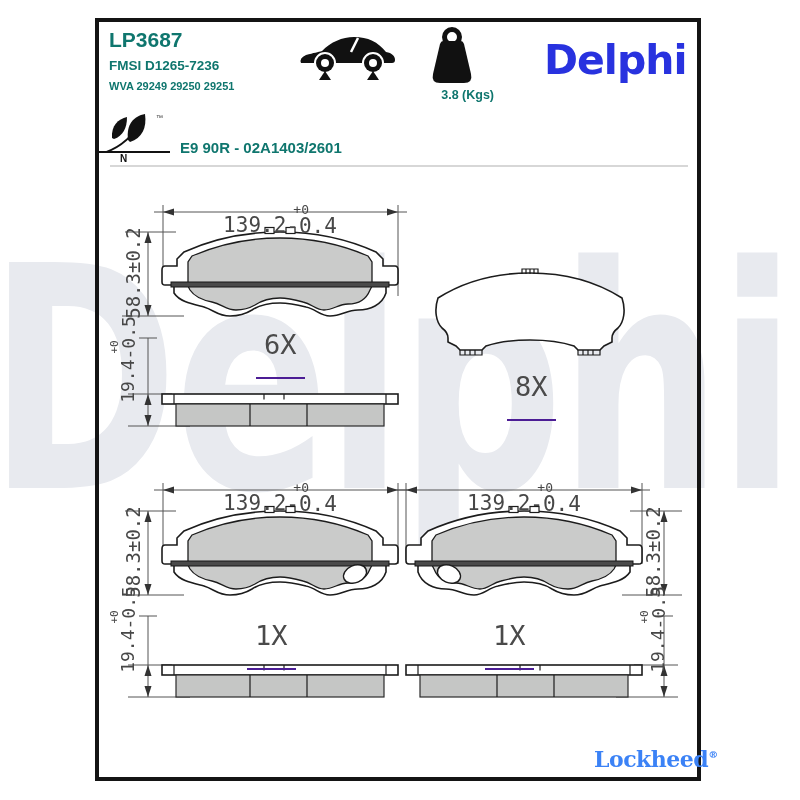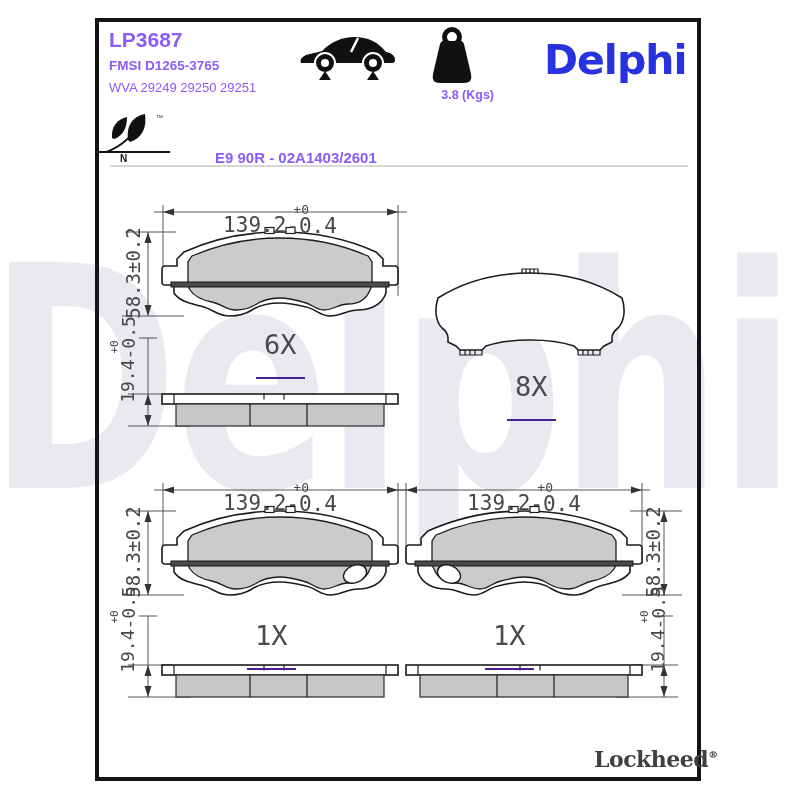--- a/index.html
+++ b/index.html
@@ -7,24 +7,24 @@
          font-family:"Liberation Sans","DejaVu Sans",sans-serif;}
   
   .watermark{position:absolute;left:-12px;top:226px;z-index:0;
     font-family:"DejaVu Sans","Liberation Sans",sans-serif;font-weight:800;
     font-size:310px;line-height:1;letter-spacing:-6px;color:#e8eaef;
     transform:scaleX(.74);transform-origin:0 0;white-space:nowrap;}
   
   .frame{position:absolute;left:95px;top:18px;width:606px;height:763px;
     border:4.5px solid #141414;box-sizing:border-box;z-index:1;background:transparent;}
   
-  .hdr{position:absolute;z-index:3;color:#8b5cf6;}
+  .hdr{position:absolute;z-index:3;color:#0f766e;}
   .part{left:109px;top:28px;font-size:21px;font-weight:bold;}
   .fmsi{left:109px;top:58px;font-size:13.5px;font-weight:bold;}
-  .wva{left:109px;top:80px;font-size:13px;font-weight:normal;}
+  .wva{left:109px;top:80px;font-size:11px;font-weight:bold;}
   .logo{left:544px;top:36px;font-size:41px;font-weight:800;letter-spacing:-1px;
         color:#2832df;font-family:"DejaVu Sans","Liberation Sans",sans-serif;}
   .kgs{left:410px;top:88px;width:84px;text-align:right;font-size:12.5px;font-weight:bold;}
   .approval{left:180px;top:139px;font-size:15px;font-weight:bold;}
   .separator{position:absolute;left:110px;top:165px;width:578px;height:2px;background:#d7d7d7;z-index:2;}
   .icon{position:absolute;z-index:3;}
   
   .eng{font-family:"DejaVu Sans Mono","Liberation Mono",monospace;color:#474747;z-index:4;}
   .hdim{position:absolute;display:flex;justify-content:center;align-items:flex-end;margin-top:28px;}
   .hdim .main{font-size:21px;line-height:21px;}
@@ -34,21 +34,21 @@
   .vone{position:absolute;text-align:center;font-size:19px;transform:rotate(-90deg);white-space:nowrap;}
   .vdim{position:absolute;display:flex;justify-content:center;align-items:flex-end;
         transform:rotate(-90deg);white-space:nowrap;}
   .vdim .main{font-size:18px;line-height:18px;}
   .vdim .tol{display:flex;flex-direction:column;align-items:flex-start;}
   .vdim .tp{font-size:11px;line-height:10px;margin-left:6px;}
   .vdim .tm{font-size:18px;line-height:17px;}
   .qty{position:absolute;font-size:27px;color:#4a4a4a;border-bottom:2px solid #4c1d95;
        padding:0 8px 17px;font-family:"DejaVu Sans Mono","Liberation Mono",monospace;z-index:4;}
   
-  .lockheed{position:absolute;left:594px;top:746px;z-index:3;color:#404040;
+  .lockheed{position:absolute;left:594px;top:746px;z-index:3;color:#3b82f6;
     font-family:"DejaVu Serif","Liberation Serif",serif;font-weight:bold;
     font-size:22px;letter-spacing:-.5px;}
   .lockheed sup{font-size:10px;vertical-align:9px;}
   
   svg.draw{position:absolute;left:0;top:0;z-index:2;}
   .plate{fill:#fff;stroke:#1c1c1c;stroke-width:1.6;}
   .friction{fill:#cacbca;stroke:#1c1c1c;stroke-width:1.3;}
   .friction-s{fill:#c5c6c5;stroke:#2a2a2a;stroke-width:1.2;}
   .slot{fill:#4a4a4a;stroke:#161616;stroke-width:1;}
   .notch{fill:#fff;stroke:#1c1c1c;stroke-width:1.2;}
@@ -136,21 +136,21 @@
         <use href="#padFront"></use>
         <ellipse class="hole" cx="193" cy="69" rx="12" ry="8.5" transform="rotate(-24 193 69)"></ellipse>
       </g>
       <use href="#padSide" transform="translate(642,663) scale(-1,1)"></use>
     </g>
   </svg>
 
   <div class="frame"></div>
 
   <div class="hdr part" style="position: absolute; left: 109px; top: 28px;">LP3687</div>
-  <div class="hdr fmsi" style="position: absolute; left: 109px; top: 58px;">FMSI D1265-3765</div>
+  <div class="hdr fmsi" style="position: absolute; left: 109px; top: 58px;">FMSI D1265-7236</div>
   <div class="hdr wva" style="position: absolute; left: 109px; top: 80px;">WVA 29249 29250 29251</div>
 
   <svg class="icon" style="left:298px;top:25px;" width="100" height="56" viewBox="0 0 100 56">
     <path class="blk" d="M3 38 Q1 33 8 30 C16 28 20 27 24 26 C33 17 44 12 56 12 C70 12 80 17 88 27 C94 28 97 31 97 35 Q97 38 94 38 H86 A11 11 0 0 0 64 38 H38 A11 11 0 0 0 16 38 H6 Q3 38 3 38 Z"></path>
     <line x1="60" y1="13" x2="53" y2="27" stroke="#fff" stroke-width="2.5"></line>
     <circle class="blk" cx="27" cy="38" r="9"></circle>
       <circle cx="27" cy="38" r="4" fill="#fff"></circle>
     <circle class="blk" cx="75" cy="38" r="9"></circle>
       <circle cx="75" cy="38" r="4" fill="#fff"></circle>
     <polygon class="blk" points="27,46 21,55 33,55"></polygon>
@@ -166,21 +166,21 @@
   <div class="hdr logo" style="position: absolute; left: 544px; top: 36px;">Delphi</div>
 
   <svg class="icon" style="left:98px;top:110px;" width="80" height="54" viewBox="0 0 80 54">
     <path class="blk" d="M14 28 C13 16 20 9 29 7 C29 18 25 26 16 29 Z"></path>
     <path class="blk" d="M30 30 C28 14 36 6 47 4 C49 18 44 28 32 32 Z"></path>
     <path d="M8 42 C20 38 34 28 46 8" fill="none" stroke="#111" stroke-width="1.8"></path>
     <line x1="1" y1="42" x2="72" y2="42" stroke="#111" stroke-width="1.8"></line>
     <text x="58" y="10" font-size="7" fill="#333">™</text>
     <text x="22" y="52" font-size="10" font-weight="bold" fill="#111">N</text>
   </svg>
-  <div class="hdr approval" style="position: absolute; left: 180px; top: 149px; margin-left: 35px;">E9 90R - 02A1403/2601</div>
+  <div class="hdr approval" style="position: absolute; left: 180px; top: 139px;">E9 90R - 02A1403/2601</div>
 
   <div class="separator"></div>
 
   <div class="hdim eng" style="left:200px;top:176px;width:160px;">
     <span class="main">139.2</span>
     <span class="tol">
         <span class="tp">+0</span>
         <span class="tm">-0.4</span>
       </span>
   </div>

